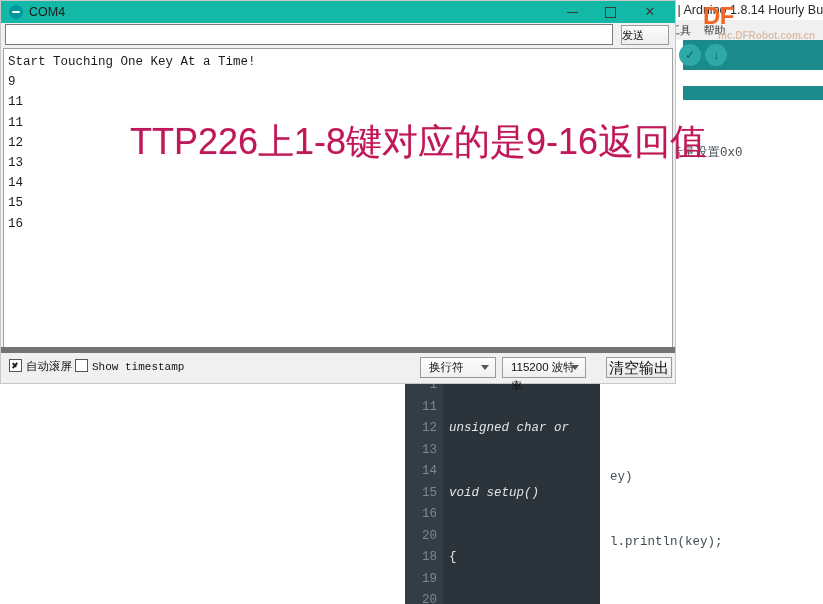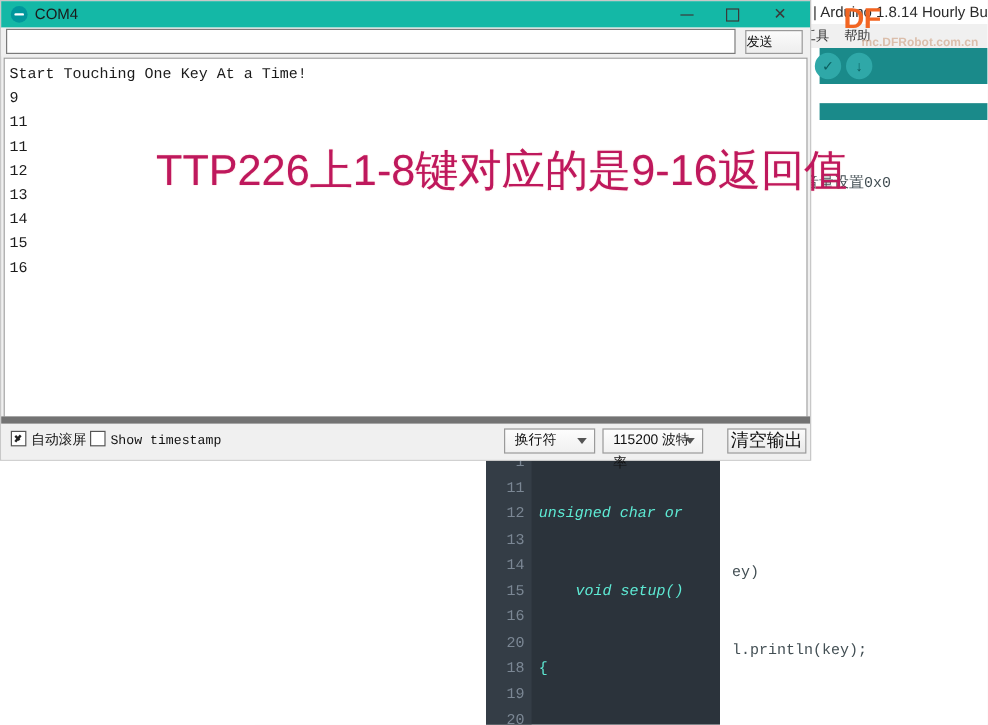--- a/index.html
+++ b/index.html
@@ -71,22 +71,22 @@
     position:absolute;left:405px;top:375px;width:195px;height:229px;
     background:#2b333b;overflow:hidden;
     font-family:"Liberation Mono", monospace;font-size:12.5px;line-height:21.5px;
   }
   #ide-code-dark .gutter{
     position:absolute;left:0;top:0;width:38px;height:100%;
     background:#343d46;color:#7b8794;text-align:right;padding-right:6px;box-sizing:border-box;
   }
   #ide-code-dark .gutter div{height:21.5px;}
   #ide-code-dark .codecol{position:absolute;left:44px;top:0;right:0;white-space:pre;}
-  #ide-code-dark .codecol .row{height:21.5px;color:#5eead4;}
-  #ide-code-dark .t-kw{color:#c594c5;font-style:italic;text-align:center;}
+  #ide-code-dark .codecol .row{height:21.5px;color:#e5e5e5;}
+  #ide-code-dark .t-kw{color:#c594c5;font-style:italic;}
   #ide-code-dark .t-type{color:#6699cc;font-style:italic;}
 
   
 
   
   #serial-window{
     position:absolute;left:0;top:0;width:676px;height:384px;
     background:#f0f0f0;border:1px solid #c8c8c8;box-sizing:border-box;
     box-shadow:0 0 0 0 rgba(0,0,0,0);
   }

